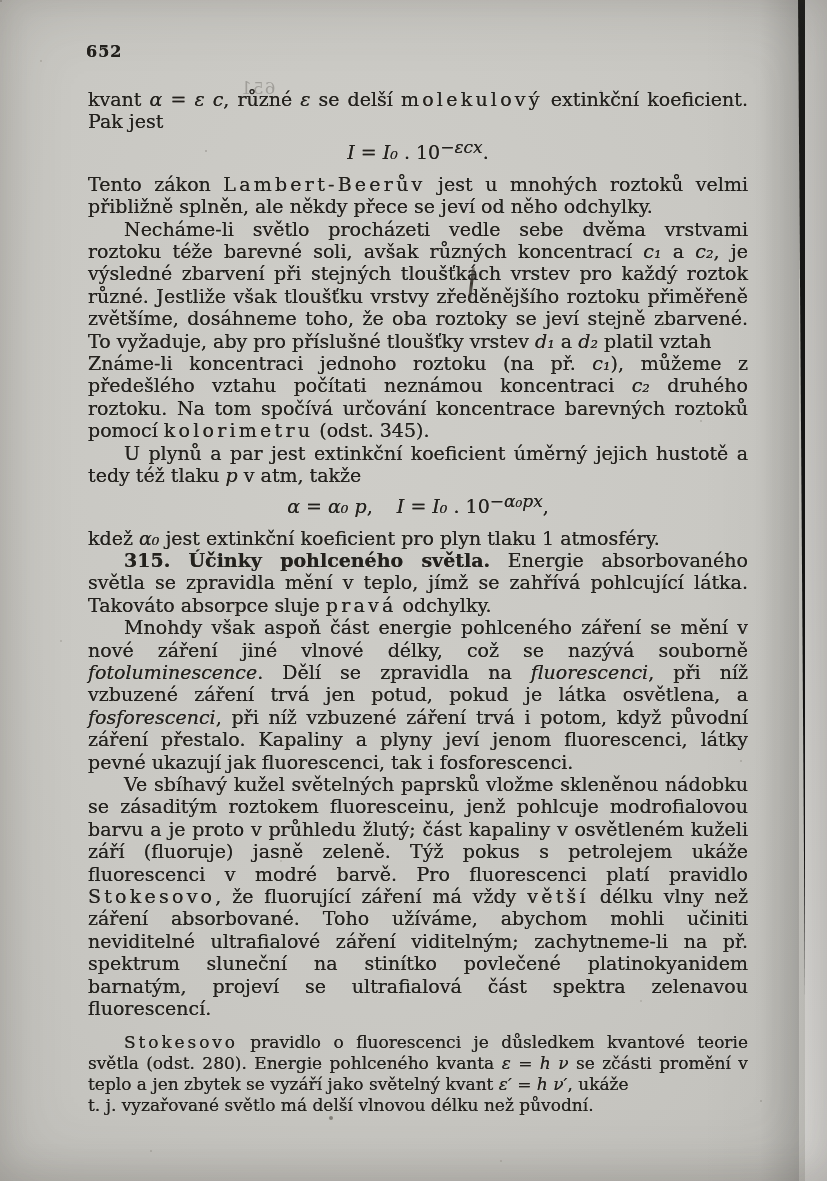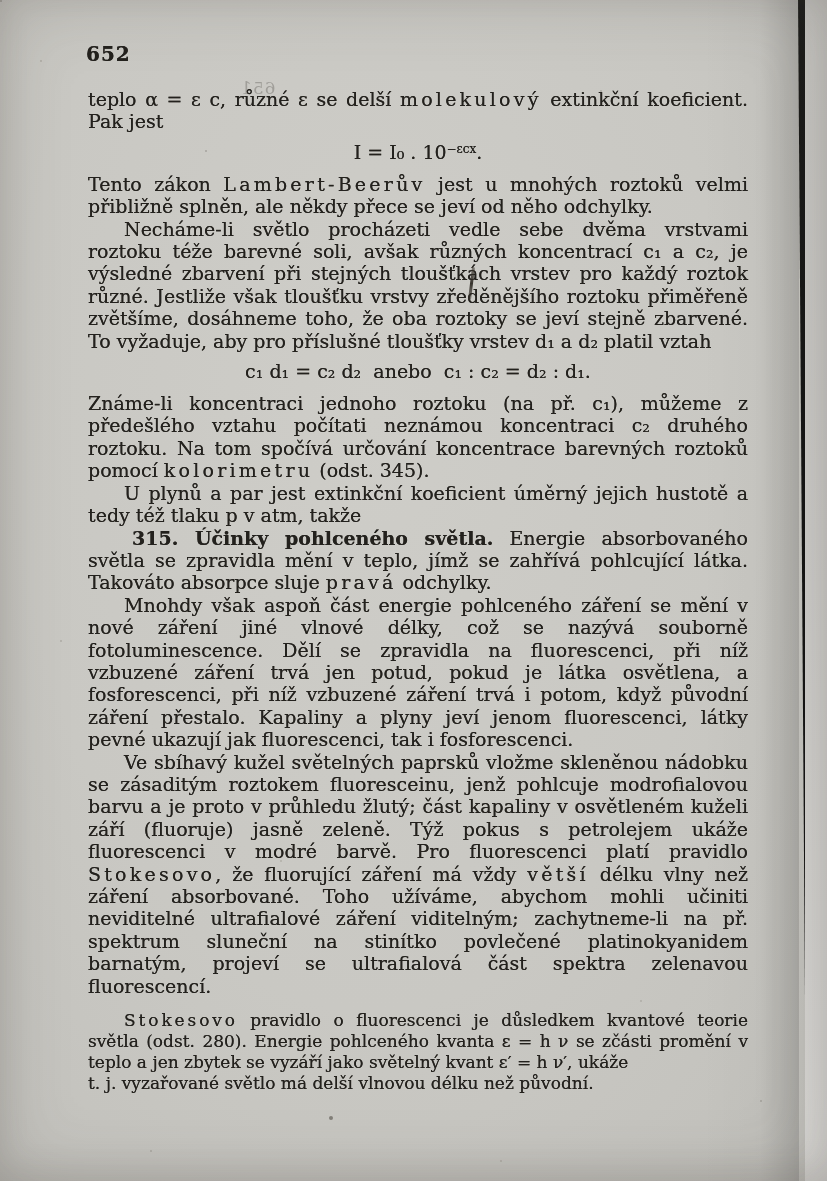--- a/index.html
+++ b/index.html
@@ -10,39 +10,39 @@
     background:radial-gradient(ellipse at 45% 35%, #cecdc8 0%, #c9c8c3 55%, #c1c0bb 100%);
     font-family:"DejaVu Serif", serif;
     color:#23211d;
   }
   .vignette{
     position:absolute;inset:0;pointer-events:none;
     box-shadow:inset 0 0 70px rgba(70,64,58,0.22), inset 0 -10px 30px rgba(70,64,58,0.12);
   }
   .pageno{
     position:absolute;left:86px;top:42px;
-    font-size:20px;font-weight:bold;letter-spacing:1px;
+    font-size:16px;font-weight:bold;letter-spacing:1px;
     text-shadow:0 0 0.6px rgba(35,33,29,0.85);
   }
   .flow{
     position:absolute;left:88px;top:88px;width:660px;
     font-size:19px;line-height:22.4px;
     text-align:justify;
     text-shadow:0 0 0.6px rgba(35,33,29,0.8);
   }
   .p{margin:0;}
   .p.indent{text-indent:36px;}
   .f{text-align:center;margin:6px 0 8px;line-height:26px;}
   .small{font-size:17px;line-height:21px;}
   .small.lead{margin-top:13px;}
   .f.small{margin:4px 0 5px;line-height:23px;}
-  .it{}
-  .bd{font-weight:bold;margin-left:8px;}
+  .it{font-style:italic;}
+  .bd{font-weight:bold;}
   .spaced{letter-spacing:0.17em;}
-  sup{font-size:12px;vertical-align:baseline;position:relative;top:-6px;line-height:0;}
+  sup{font-size:17px;vertical-align:baseline;position:relative;top:-6px;line-height:0;}
   
   .showthrough{
     position:absolute;left:240px;top:78px;
     font-size:17px;color:#84827d;opacity:0.6;
     transform:scaleX(-1);
     filter:blur(0.5px);
     letter-spacing:1px;
   }
   .ink-stroke{
     position:absolute;left:470px;top:267px;width:3px;height:33px;
@@ -86,27 +86,28 @@
   }
 </style>
 </head>
 <body>
 
 <div class="page">
   <div class="speckles"></div>
   <div class="showthrough">651</div>
   <div class="pageno">652</div>
   <div class="flow">
-      <div class="p"><span>teplo </span><span class="it">α = ε c</span><span>, různé </span><span class="it">ε</span><span> se delší </span><span class="spaced">molekulový</span><span> extinkční koeficient. Pak jest</span></div>
+      <div class="p"><span>kvant </span><span class="it">α = ε c</span><span>, různé </span><span class="it">ε</span><span> se delší </span><span class="spaced">molekulový</span><span> extinkční koeficient. Pak jest</span></div>
       <div class="f"><span class="it">I</span><span> = </span><span class="it">I₀</span><span> . 10</span><sup class="it">−εcx</sup><span>.</span></div>
       <div class="p"><span>Tento zákon </span><span class="spaced">Lambert-Beerův</span><span> jest u mnohých roztoků velmi přibližně splněn, ale někdy přece se jeví od něho odchylky.</span></div>
       <div class="p indent"><span>Necháme-li světlo procházeti vedle sebe dvěma vrstvami roztoku téže barevné soli, avšak různých koncentrací </span><span class="it">c₁</span><span> a </span><span class="it">c₂</span><span>, je výsledné zbarvení při stejných tloušťkách vrstev pro každý roztok různé. Jestliže však tloušťku vrstvy zředěnějšího roztoku přiměřeně zvětšíme, dosáhneme toho, že oba roztoky se jeví stejně zbarvené. To vyžaduje, aby pro příslušné tloušťky vrstev </span><span class="it">d₁</span><span> a </span><span class="it">d₂</span><span> platil vztah</span></div>
-      <div class="f"><span class="it">c₁ d₁ = c₂ d₂</span><span>&nbsp;&nbsp;anebo&nbsp;&nbsp;</span><span class="it">c₁ : c₂ = d₂ : d₁</span><span>.</span></div>
       <div class="p"><span>Známe-li koncentraci jednoho roztoku (na př. </span><span class="it">c₁</span><span>), můžeme z předešlého vztahu počítati neznámou koncentraci </span><span class="it">c₂</span><span> druhého roztoku. Na tom spočívá určování koncentrace barevných roztoků pomocí </span><span class="spaced">kolorimetru</span><span> (odst. 345).</span></div>
       <div class="p indent"><span>U plynů a par jest extinkční koeficient úměrný jejich hustotě a tedy též tlaku </span><span class="it">p</span><span> v atm, takže</span></div>
+      <div class="f"><span class="it">α = α₀ p</span><span>,&nbsp;&nbsp;&nbsp;&nbsp;</span><span class="it">I</span><span> = </span><span class="it">I₀</span><span> . 10</span><sup class="it">−α₀px</sup><span>,</span></div>
+      <div class="p"><span>kdež </span><span class="it">α₀</span><span> jest extinkční koeficient pro plyn tlaku 1 atmosféry.</span></div>
       <div class="p indent"><span class="bd">315. Účinky pohlceného světla.</span><span> Energie absorbovaného světla se zpravidla mění v teplo, jímž se zahřívá pohlcující látka. Takováto absorpce sluje </span><span class="spaced">pravá</span><span> odchylky.</span></div>
       <div class="p indent"><span>Mnohdy však aspoň část energie pohlceného záření se mění v nové záření jiné vlnové délky, což se nazývá souborně </span><span class="it">fotoluminescence</span><span>. Dělí se zpravidla na </span><span class="it">fluorescenci</span><span>, při níž vzbuzené záření trvá jen potud, pokud je látka osvětlena, a </span><span class="it">fosforescenci</span><span>, při níž vzbuzené záření trvá i potom, když původní záření přestalo. Kapaliny a plyny jeví jenom fluorescenci, látky pevné ukazují jak fluorescenci, tak i fosforescenci.</span></div>
       <div class="p indent"><span>Ve sbíhavý kužel světelných paprsků vložme skleněnou nádobku se zásaditým roztokem fluoresceinu, jenž pohlcuje modrofialovou barvu a je proto v průhledu žlutý; část kapaliny v osvětleném kuželi září (fluoruje) jasně zeleně. Týž pokus s petrolejem ukáže fluorescenci v modré barvě. Pro fluorescenci platí pravidlo </span><span class="spaced">Stokesovo</span><span>, že fluorující záření má vždy </span><span class="spaced">větší</span><span> délku vlny než záření absorbované. Toho užíváme, abychom mohli učiniti neviditelné ultrafialové záření viditelným; zachytneme-li na př. spektrum sluneční na stinítko povlečené platinokyanidem barnatým, projeví se ultrafialová část spektra zelenavou fluorescencí.</span></div>
       <div class="p indent small lead"><span class="spaced">Stokesovo</span><span> pravidlo o fluorescenci je důsledkem kvantové teorie světla (odst. 280). Energie pohlceného kvanta </span><span class="it">ε = h ν</span><span> se zčásti promění v teplo a jen zbytek se vyzáří jako světelný kvant </span><span class="it">ε′ = h ν′</span><span>, ukáže</span></div>
       <div class="p small"><span>t. j. vyzařované světlo má delší vlnovou délku než původní.</span></div>
     </div>
   <div class="ink-stroke"></div>
   <div class="edge-shadow"></div>
   <div class="edge-line"></div>
   <div class="next-page"></div>

